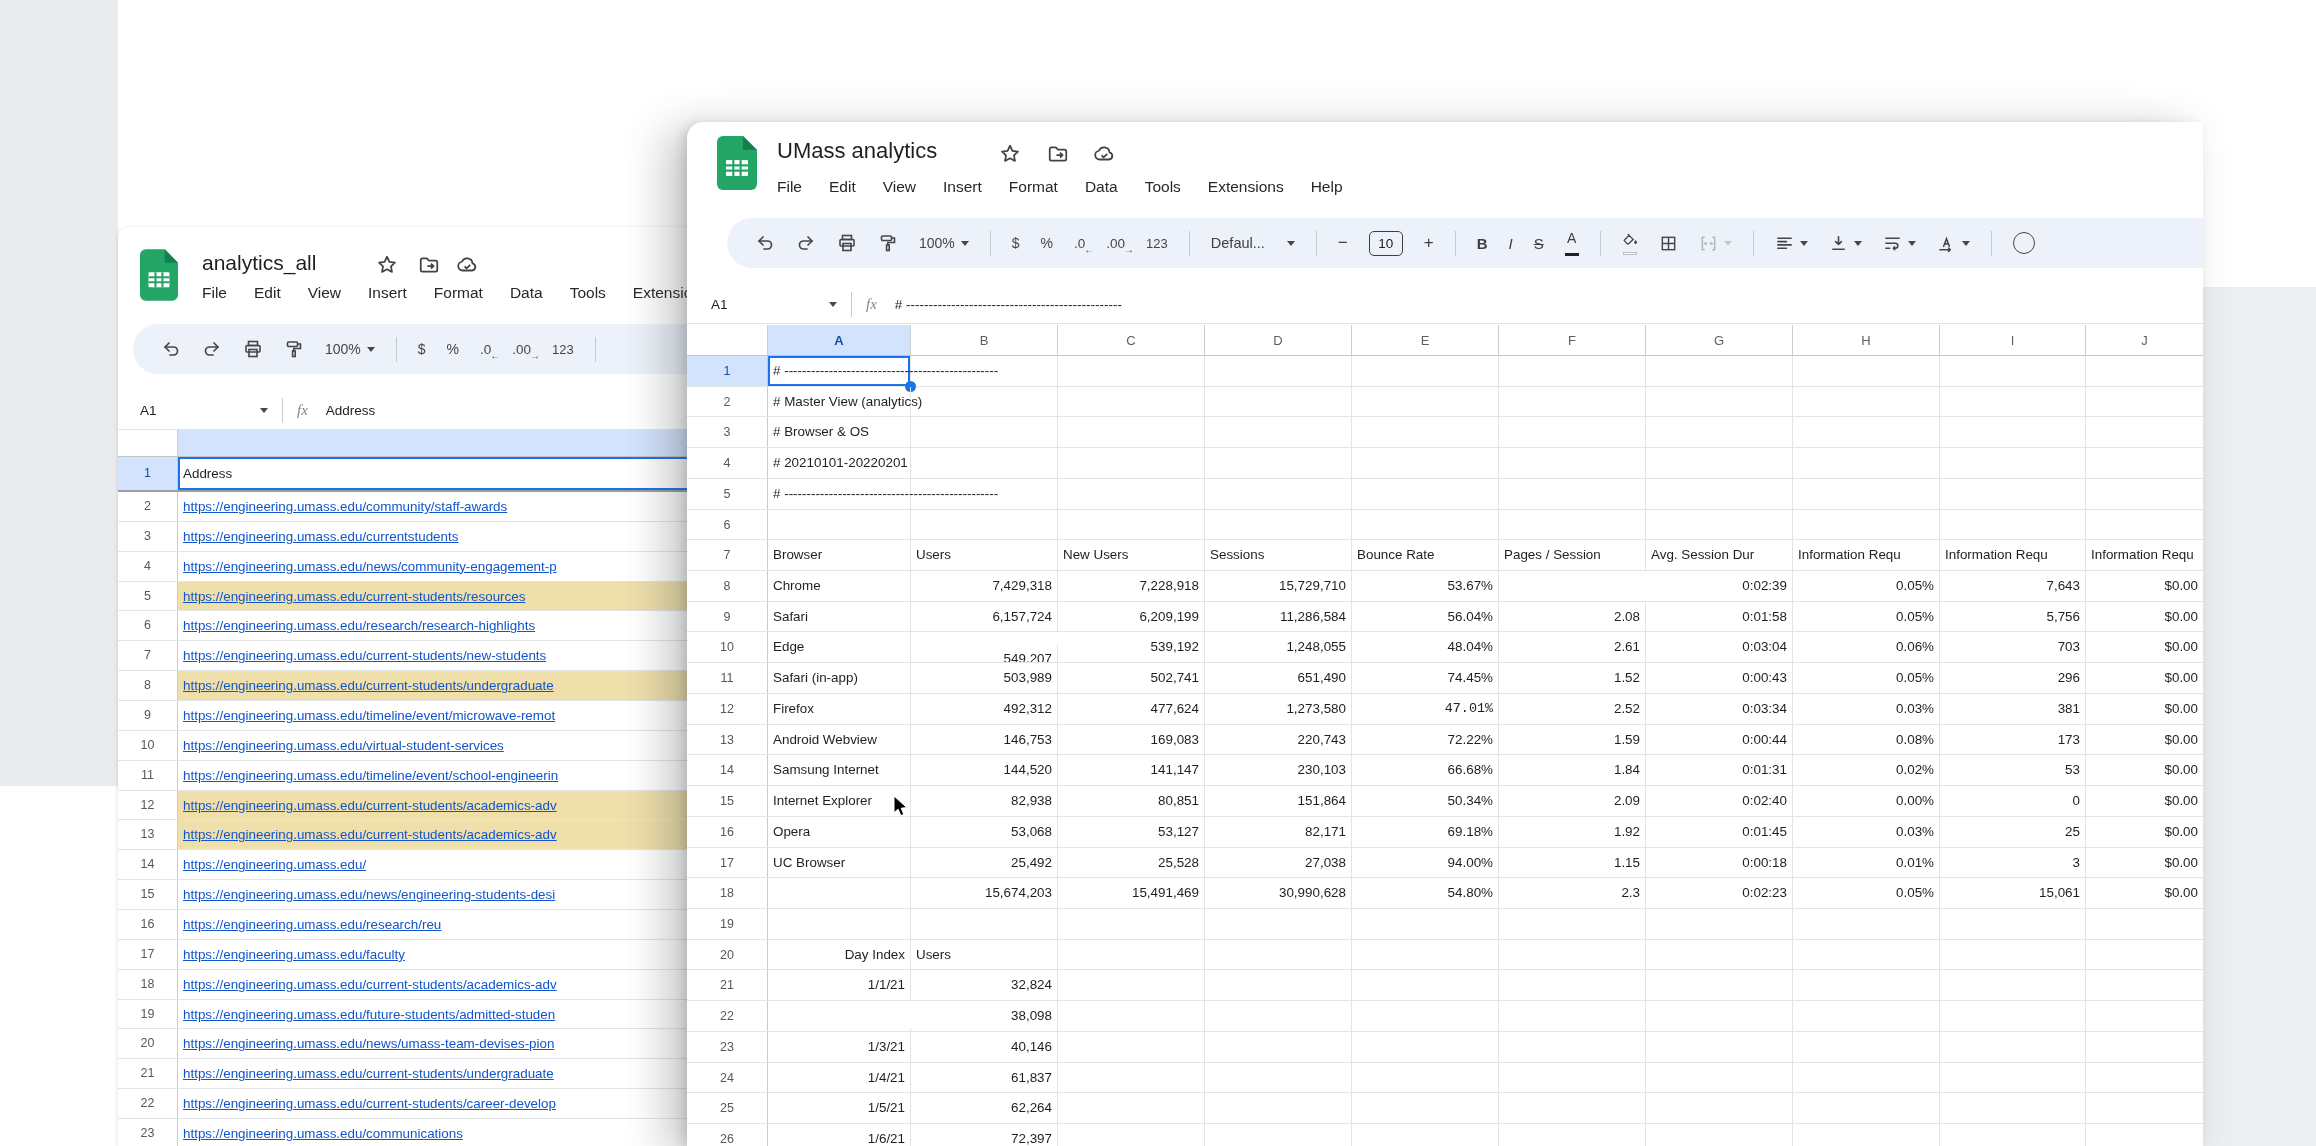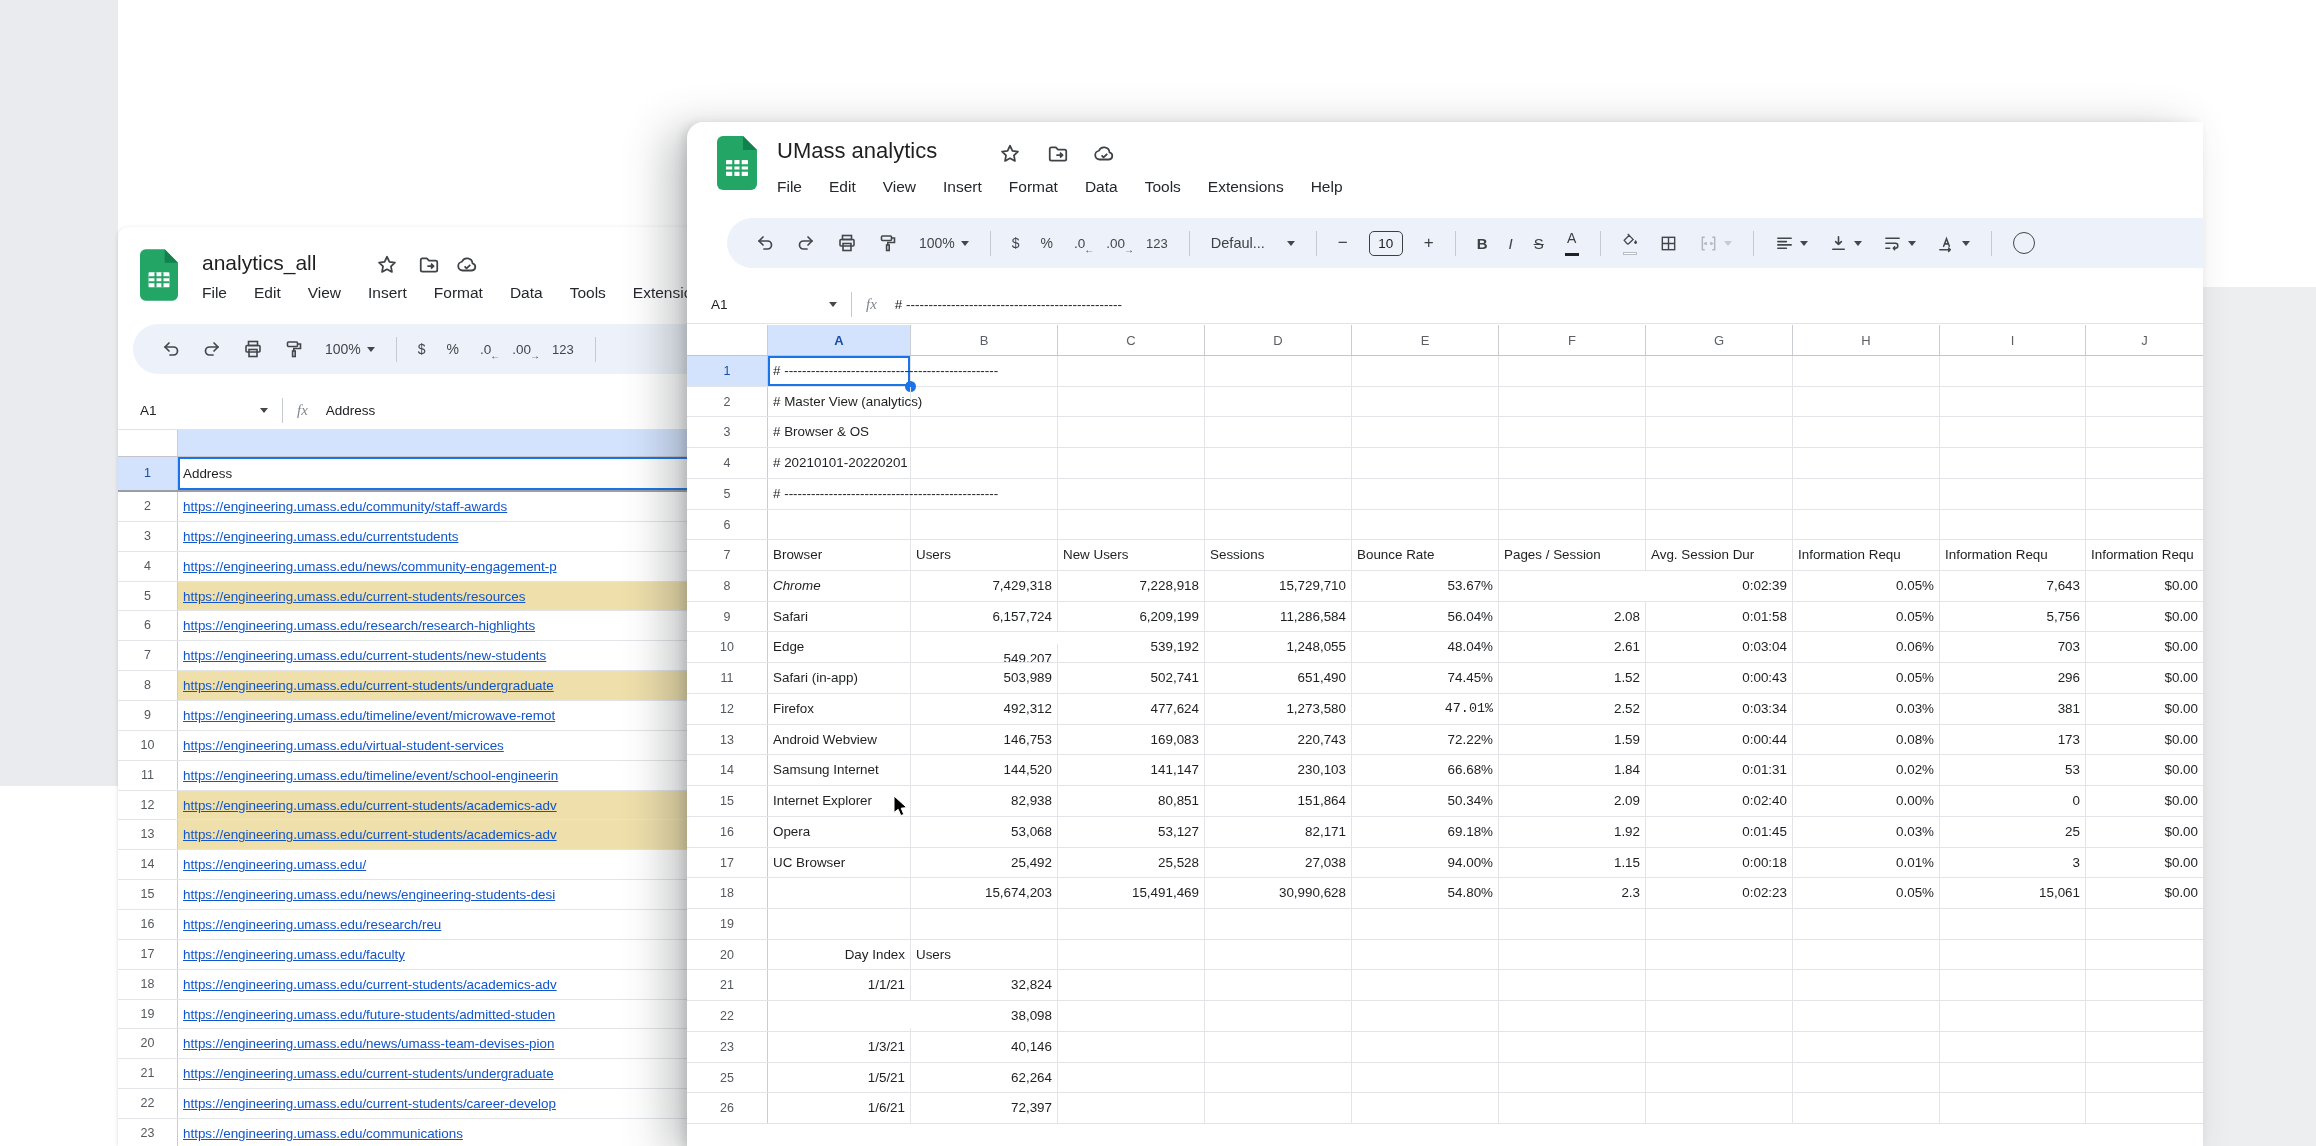--- a/index.html
+++ b/index.html
@@ -560,21 +560,21 @@
           <div class="gcell al" style="width: 147px;">Sessions</div>
           <div class="gcell al" style="width: 147px;">Bounce Rate</div>
           <div class="gcell al" style="width: 147px;">Pages / Session</div>
           <div class="gcell al" style="width: 147px;">Avg. Session Dur</div>
           <div class="gcell al" style="width: 147px;">Information Requ</div>
           <div class="gcell al" style="width: 146px;">Information Requ</div>
           <div class="gcell al" style="width: 118px;">Information Requ</div>
         </div>
         <div class="grow" style="height: 30.72px; line-height: 30.72px;">
           <div class="growhdr" style="width: 81px;">8</div>
-          <div class="gcell al" style="width: 143px; font-style: italic;">Chrome</div>
+          <div class="gcell al" style="width: 143px;">Chrome</div>
           <div class="gcell ar" style="width: 147px;">7,429,318</div>
           <div class="gcell ar" style="width: 147px;">7,228,918</div>
           <div class="gcell ar" style="width: 147px;">15,729,710</div>
           <div class="gcell ar" style="width: 147px;">53.67%</div>
           <div class="gcell ar" style="width: 147px; margin-top: 38px;">2.47</div>
           <div class="gcell ar" style="width: 147px;">0:02:39</div>
           <div class="gcell ar" style="width: 147px;">0.05%</div>
           <div class="gcell ar" style="width: 146px;">7,643</div>
           <div class="gcell ar" style="width: 118px;">$0.00</div>
         </div>
@@ -767,20 +767,33 @@
           <div class="gcell ar" style="width: 147px;"></div>
           <div class="gcell ar" style="width: 147px;"></div>
           <div class="gcell ar" style="width: 147px;"></div>
           <div class="gcell ar" style="width: 147px;"></div>
           <div class="gcell ar" style="width: 147px;"></div>
           <div class="gcell ar" style="width: 147px;"></div>
           <div class="gcell ar" style="width: 146px;"></div>
           <div class="gcell ar" style="width: 118px;"></div>
         </div>
         <div class="grow" style="height: 30.72px; line-height: 30.72px;">
+          <div class="growhdr" style="width: 81px;">24</div>
+          <div class="gcell ar" style="width: 143px;">1/4/21</div>
+          <div class="gcell ar" style="width: 147px;">61,837</div>
+          <div class="gcell ar" style="width: 147px;"></div>
+          <div class="gcell ar" style="width: 147px;"></div>
+          <div class="gcell ar" style="width: 147px;"></div>
+          <div class="gcell ar" style="width: 147px;"></div>
+          <div class="gcell ar" style="width: 147px;"></div>
+          <div class="gcell ar" style="width: 147px;"></div>
+          <div class="gcell ar" style="width: 146px;"></div>
+          <div class="gcell ar" style="width: 118px;"></div>
+        </div>
+        <div class="grow" style="height: 30.72px; line-height: 30.72px;">
           <div class="growhdr" style="width: 81px;">25</div>
           <div class="gcell ar" style="width: 143px;">1/5/21</div>
           <div class="gcell ar" style="width: 147px;">62,264</div>
           <div class="gcell ar" style="width: 147px;"></div>
           <div class="gcell ar" style="width: 147px;"></div>
           <div class="gcell ar" style="width: 147px;"></div>
           <div class="gcell ar" style="width: 147px;"></div>
           <div class="gcell ar" style="width: 147px;"></div>
           <div class="gcell ar" style="width: 147px;"></div>
           <div class="gcell ar" style="width: 146px;"></div>

